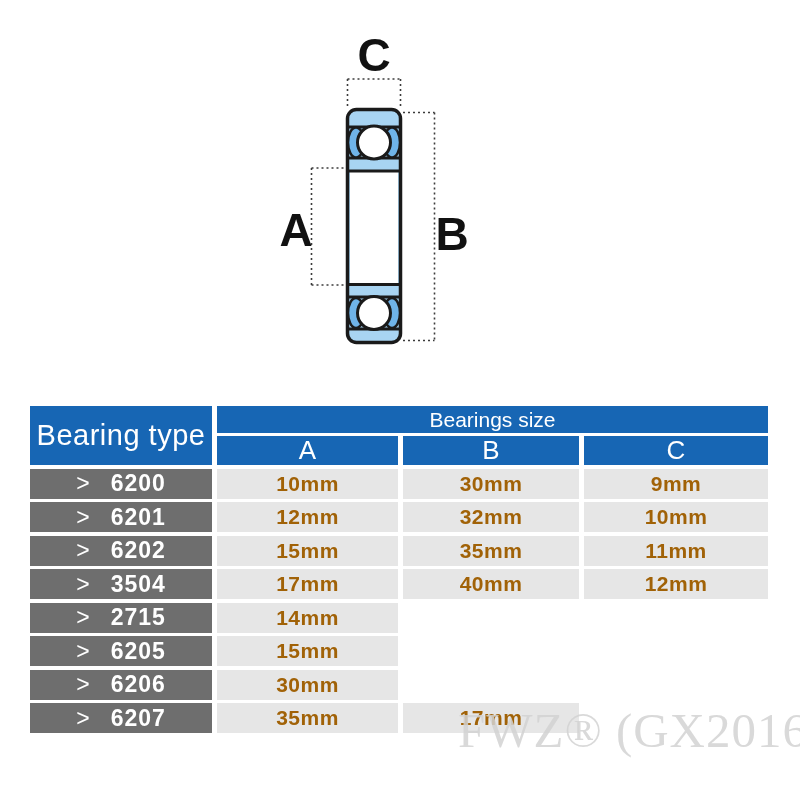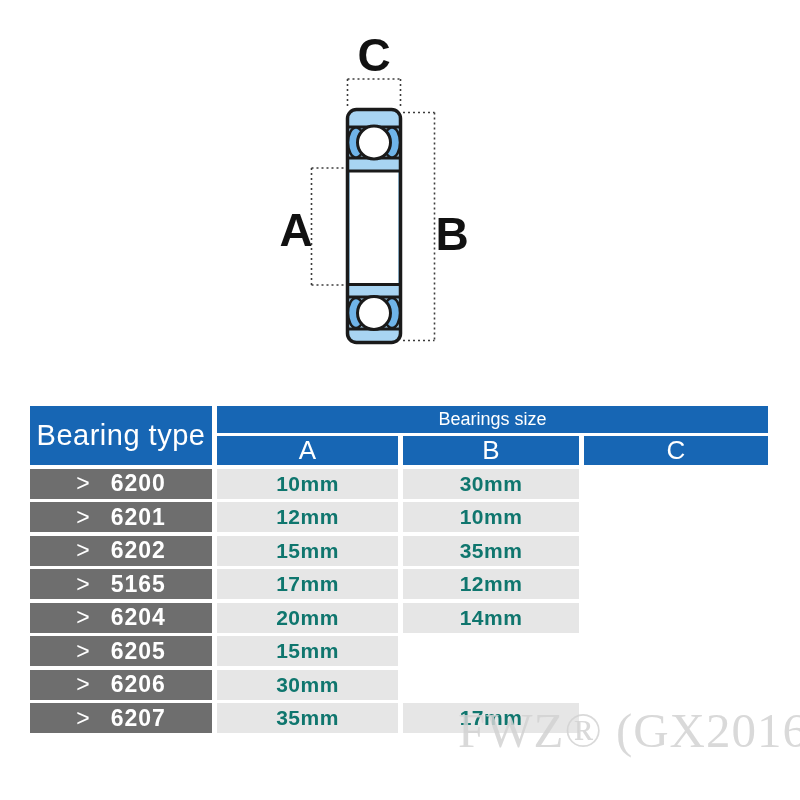--- a/index.html
+++ b/index.html
@@ -10,27 +10,27 @@
   .diagram{position:absolute;left:0;top:0;width:800px;height:400px;}
 
   
   .spec-table{position:absolute;left:30px;top:406px;width:738px;}
   .grid-row{display:grid;grid-template-columns:182px 181px 176px 184px;column-gap:5px;}
   .hdr-grid{display:grid;grid-template-columns:182px 181px 176px 184px;
             grid-template-rows:27px 29px;column-gap:5px;row-gap:3px;}
   .cell{display:flex;align-items:center;justify-content:center;}
   .hdr-blue{background:#1766b4;color:#ffffff;}
   .type-hdr{grid-column:1;grid-row:1/3;font-size:29px;letter-spacing:.5px;}
-  .size-hdr{grid-column:2/5;grid-row:1;font-size:18px;}
+  .size-hdr{grid-column:2/5;grid-row:1;font-size:21px;}
   .col-hdr{grid-row:2;font-size:26px;}
   .col-a{grid-column:2;} .col-b{grid-column:3;} .col-c{grid-column:4;}
   .data-row{margin-top:3.5px;height:30px;}
   .type-cell{background:#6e6e6e;color:#ffffff;font-size:23px;font-weight:700;letter-spacing:1px;}
   .type-cell .chev{font-weight:400;margin-right:20px;}
-  .val-cell{background:#e6e6e6;color:#0f766e;font-size:21px;font-weight:700;letter-spacing:.5px;}
+  .val-cell{background:#e6e6e6;color:#a16207;font-size:21px;font-weight:700;letter-spacing:.5px;}
 
   
   .watermark{position:absolute;left:458px;top:702px;width:340px;
              font-family:"Liberation Serif",serif;font-size:49px;
              color:#d3d3d3;opacity:.85;letter-spacing:1px;white-space:nowrap;
              pointer-events:none;}
 </style>
 </head>
 <body>
 
@@ -90,55 +90,58 @@
     <div class="cell hdr-blue col-hdr col-c">C</div>
   </div>
 
   <div class="grid-row data-row">
     <div class="cell type-cell">
         <span class="chev">&gt;</span>
         <span>6200</span>
       </div>
     <div class="cell val-cell">10mm</div>
     <div class="cell val-cell">30mm</div>
+    <div class="cell val-cell">9mm</div>
   </div>
 
   <div class="grid-row data-row">
     <div class="cell type-cell">
         <span class="chev">&gt;</span>
         <span>6201</span>
       </div>
     <div class="cell val-cell">12mm</div>
+    <div class="cell val-cell">32mm</div>
     <div class="cell val-cell">10mm</div>
   </div>
 
   <div class="grid-row data-row">
     <div class="cell type-cell">
         <span class="chev">&gt;</span>
         <span>6202</span>
       </div>
     <div class="cell val-cell">15mm</div>
     <div class="cell val-cell">35mm</div>
+    <div class="cell val-cell">11mm</div>
   </div>
 
   <div class="grid-row data-row">
     <div class="cell type-cell">
         <span class="chev">&gt;</span>
-        <span>5165</span>
+        <span>3504</span>
       </div>
     <div class="cell val-cell">17mm</div>
+    <div class="cell val-cell">40mm</div>
     <div class="cell val-cell">12mm</div>
   </div>
 
   <div class="grid-row data-row">
     <div class="cell type-cell">
         <span class="chev">&gt;</span>
-        <span>6204</span>
+        <span>2715</span>
       </div>
-    <div class="cell val-cell">20mm</div>
     <div class="cell val-cell">14mm</div>
   </div>
 
   <div class="grid-row data-row">
     <div class="cell type-cell">
         <span class="chev">&gt;</span>
         <span>6205</span>
       </div>
     <div class="cell val-cell">15mm</div>
   </div>

